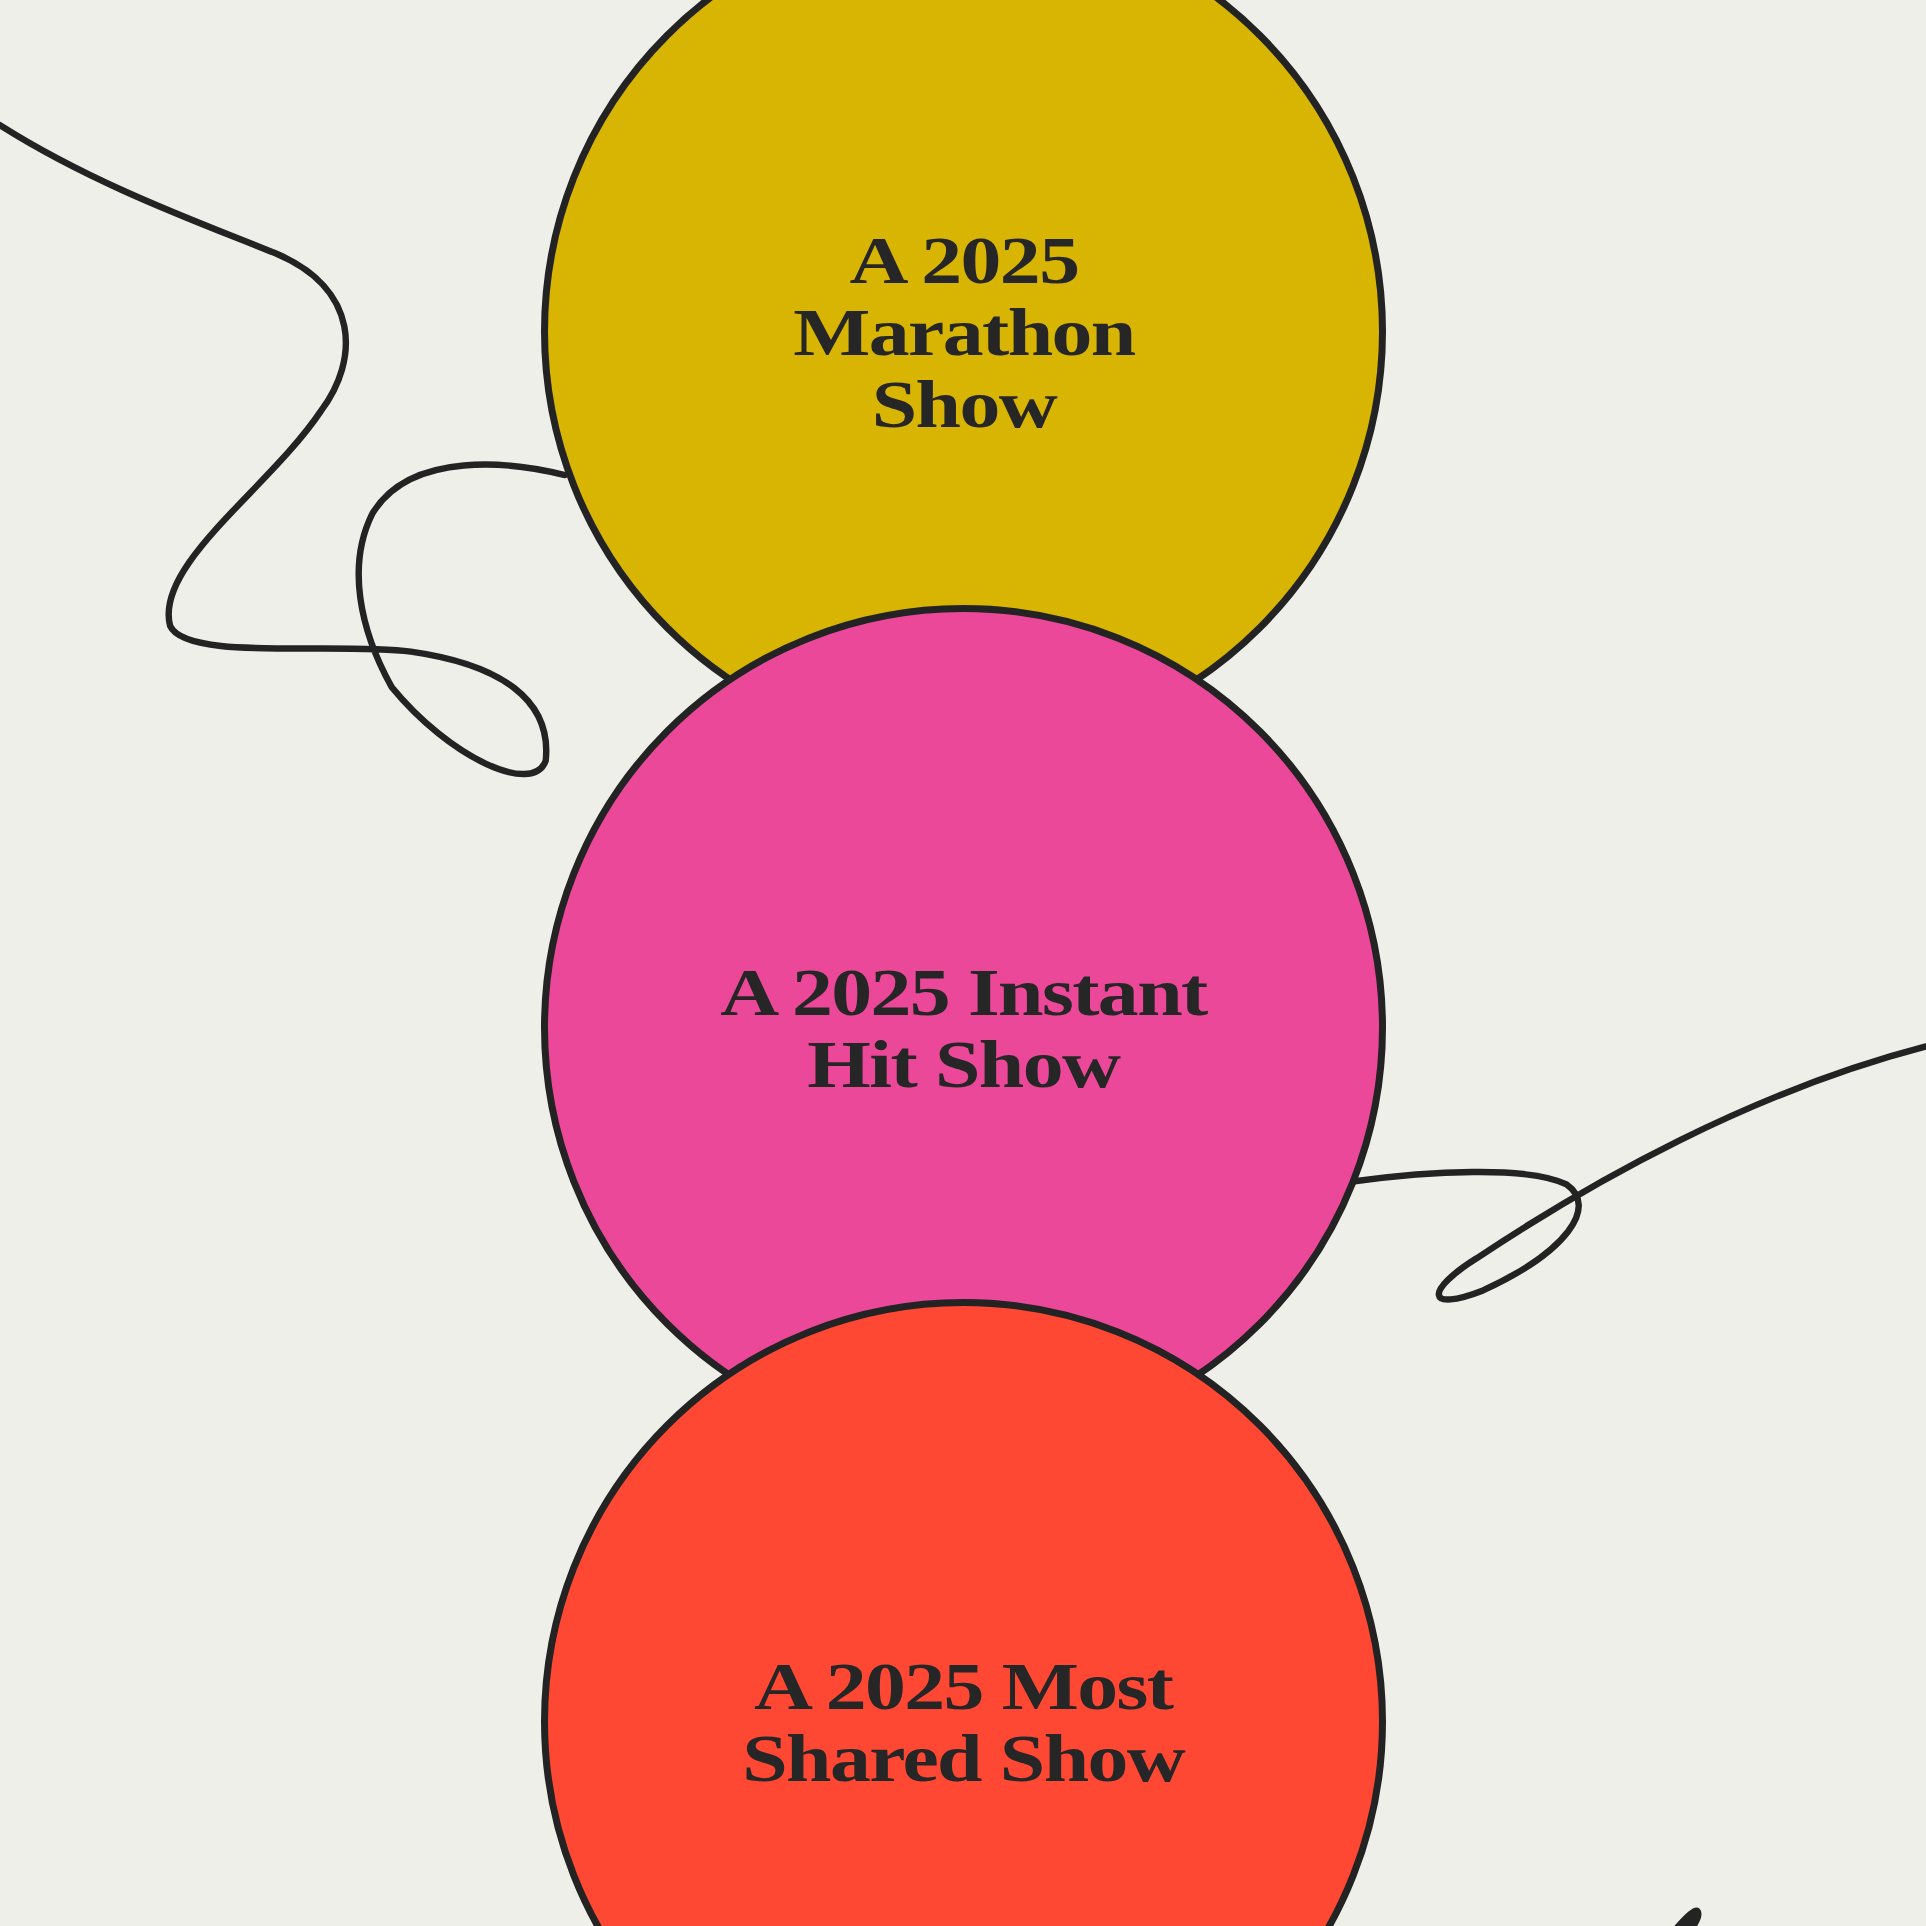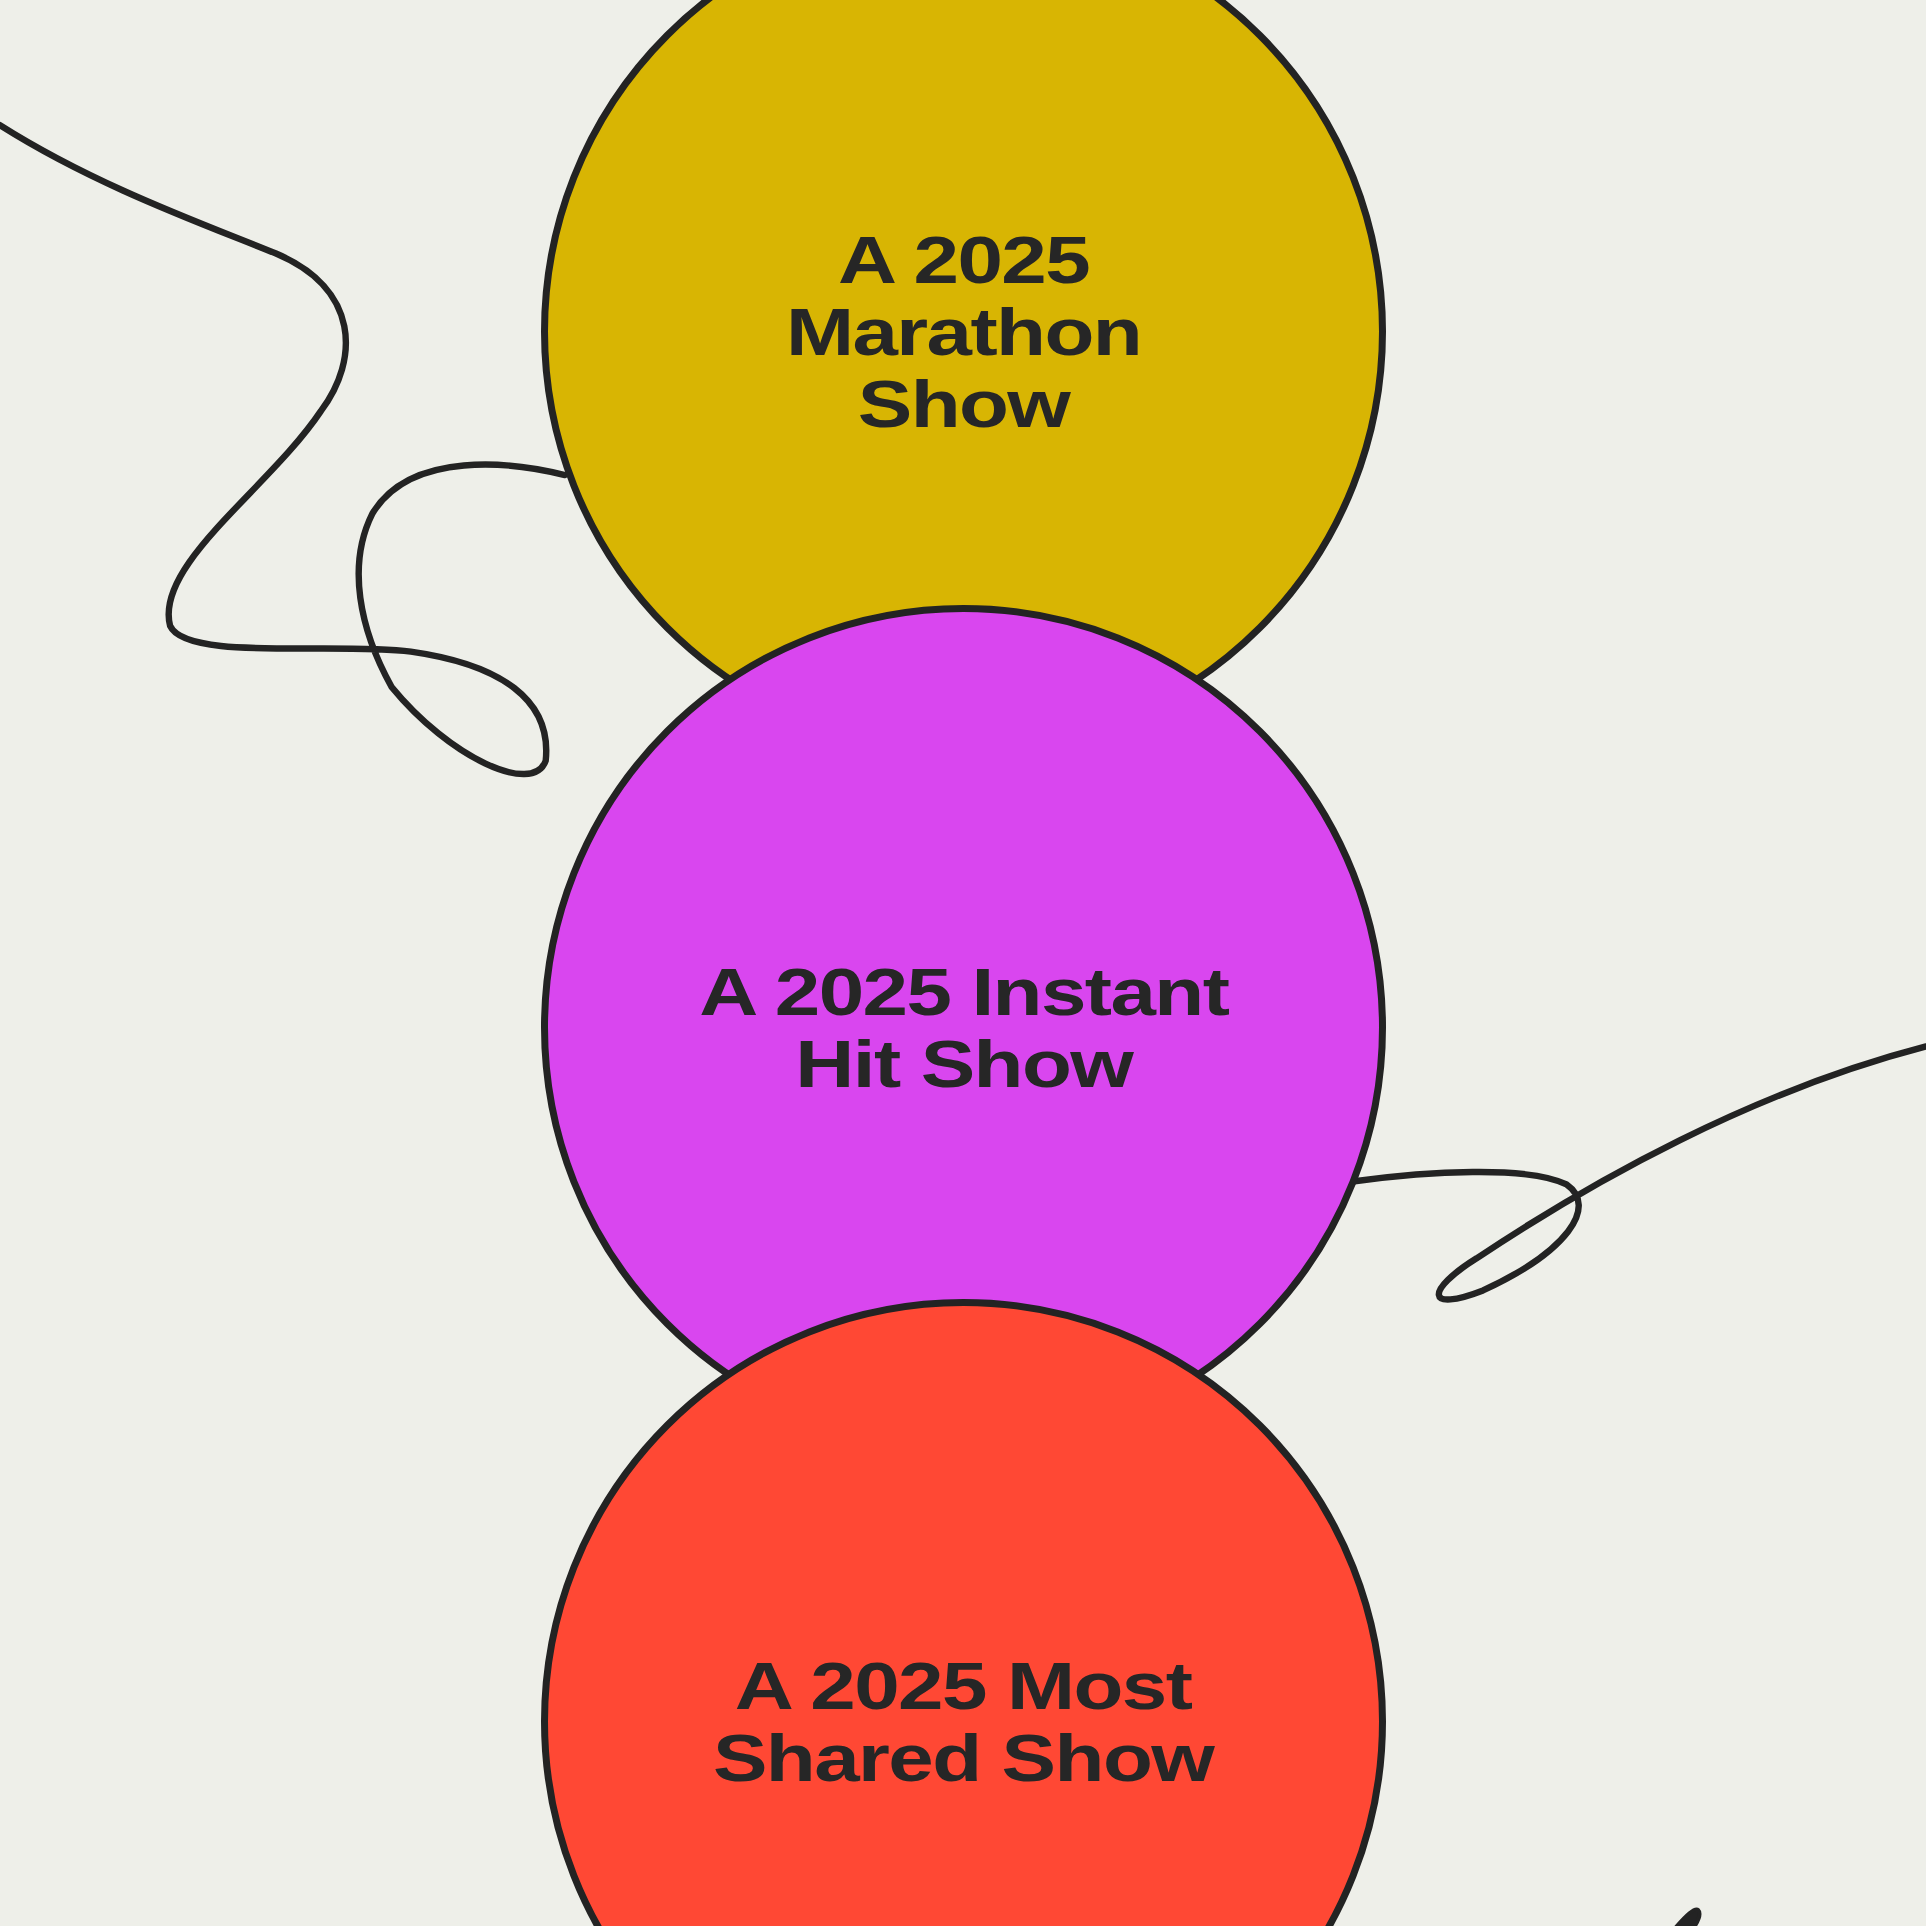--- a/index.html
+++ b/index.html
@@ -1,21 +1,21 @@
 <!DOCTYPE html>
 <html style="font-size:10.3px"><head>
   <meta charset="utf-8">
   <style>
     html, body { margin: 0; padding: 0; }
     body {
       width: 1926px; height: 1926px; overflow: hidden;
       background: #EEEFE9; position: relative;
       font-family: "Liberation Sans", "DejaVu Sans", sans-serif;
     }
-    .stage { position: absolute; left: 0; top: 0; width: 1926px; height: 1926px; }
+    .stage { position: absolute; left: 0; top: 0; width: 1926px; height: 1926px; font-family: Liberation Serif, serif; }
     .squiggle { position: absolute; left: 0; top: 0; width: 1926px; height: 1926px; pointer-events: none; }
     .badge {
       position: absolute; width: 845px; height: 845px; border-radius: 50%;
       border: 7.7px solid #232323; box-sizing: border-box;
       display: flex; align-items: center; justify-content: center;
       text-align: center;
     }
     .badge-text {
       color: #262626; font-weight: 700; font-size: 67px; line-height: 72px;
       letter-spacing: -1.3px; transform: scaleX(1.22);
@@ -40,21 +40,21 @@
   </svg>
 
   <div class="badge b1" style="background:#D8B503">
     <div class="badge-text">
       <div>A 2025</div>
       <div>Marathon</div>
       <div>Show</div>
     </div>
   </div>
 
-  <div class="badge b2" style="background:#d946ef">
+  <div class="badge b2" style="background:#ec4899">
     <div class="badge-text">
       <div>A 2025 Instant</div>
       <div>Hit Show</div>
     </div>
   </div>
 
   <div class="badge b3" style="background:#FF4834">
     <div class="badge-text">
       <div>A 2025 Most</div>
       <div>Shared Show</div>

